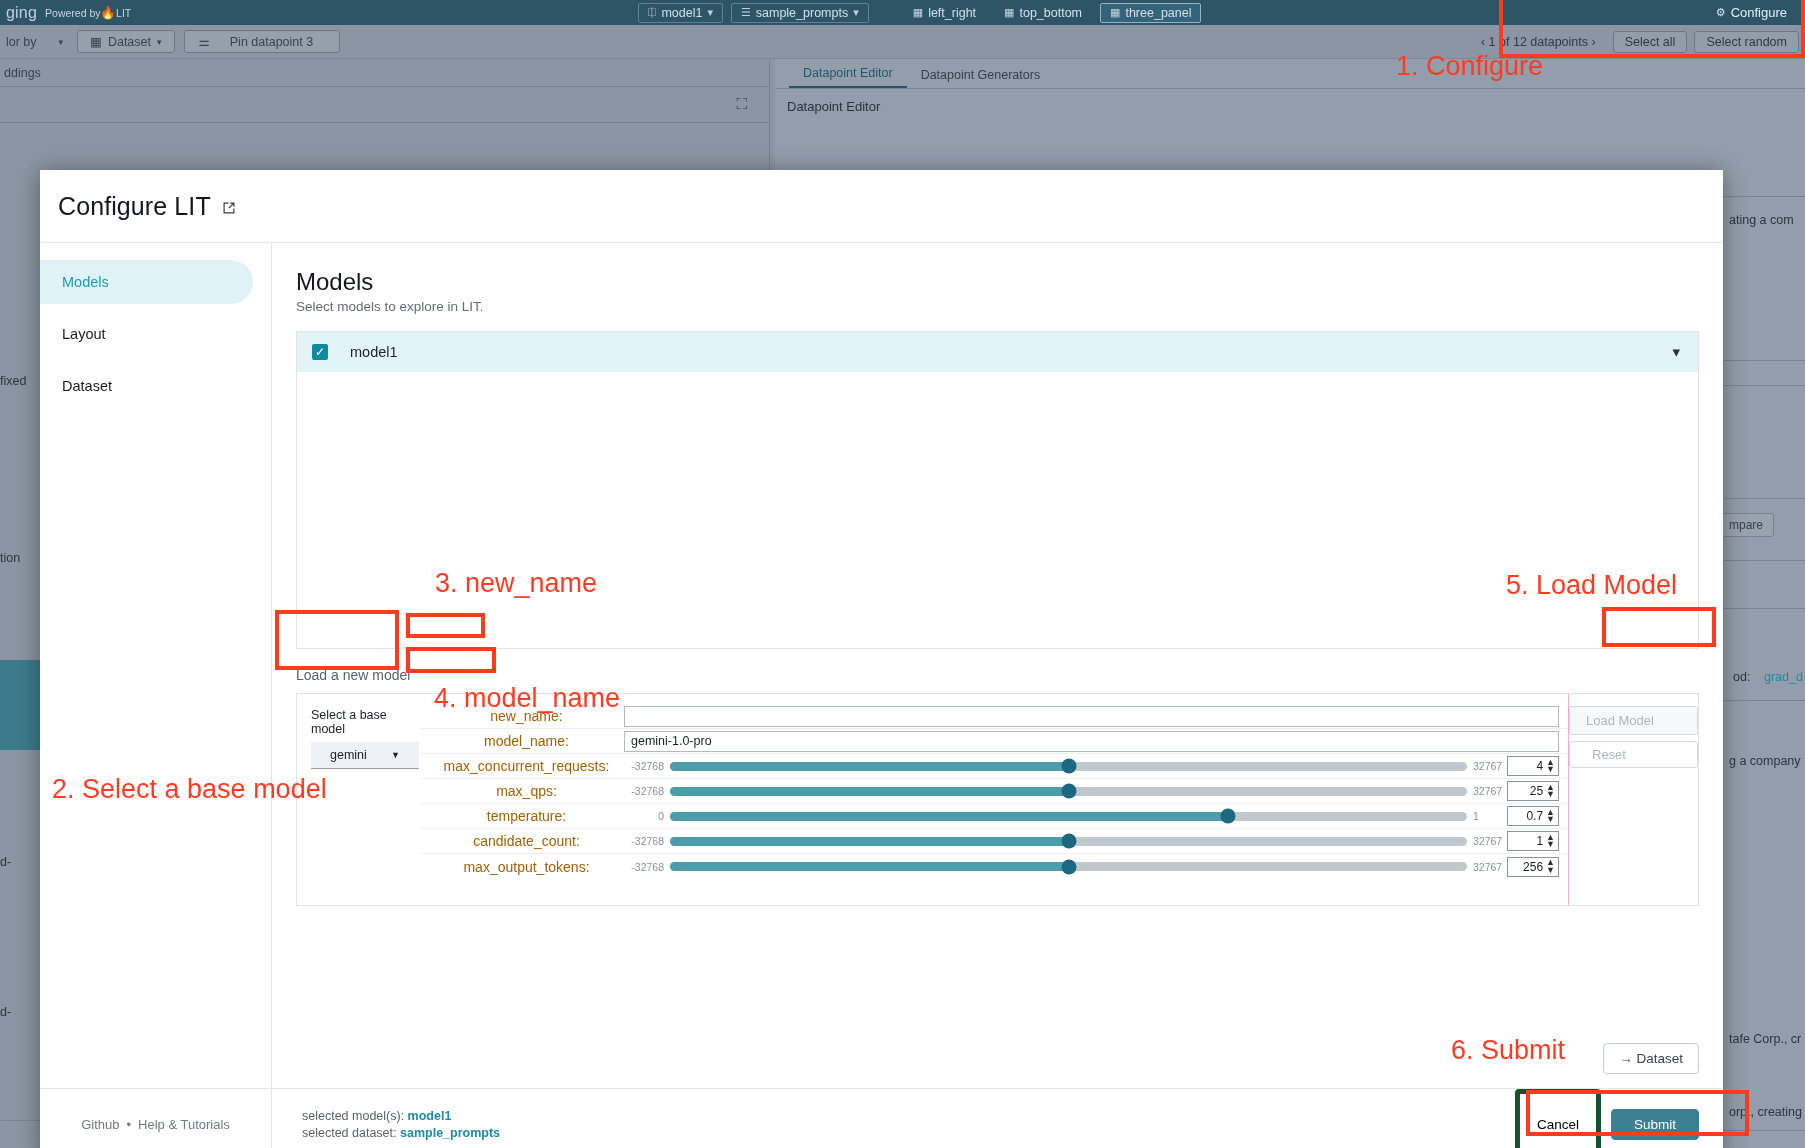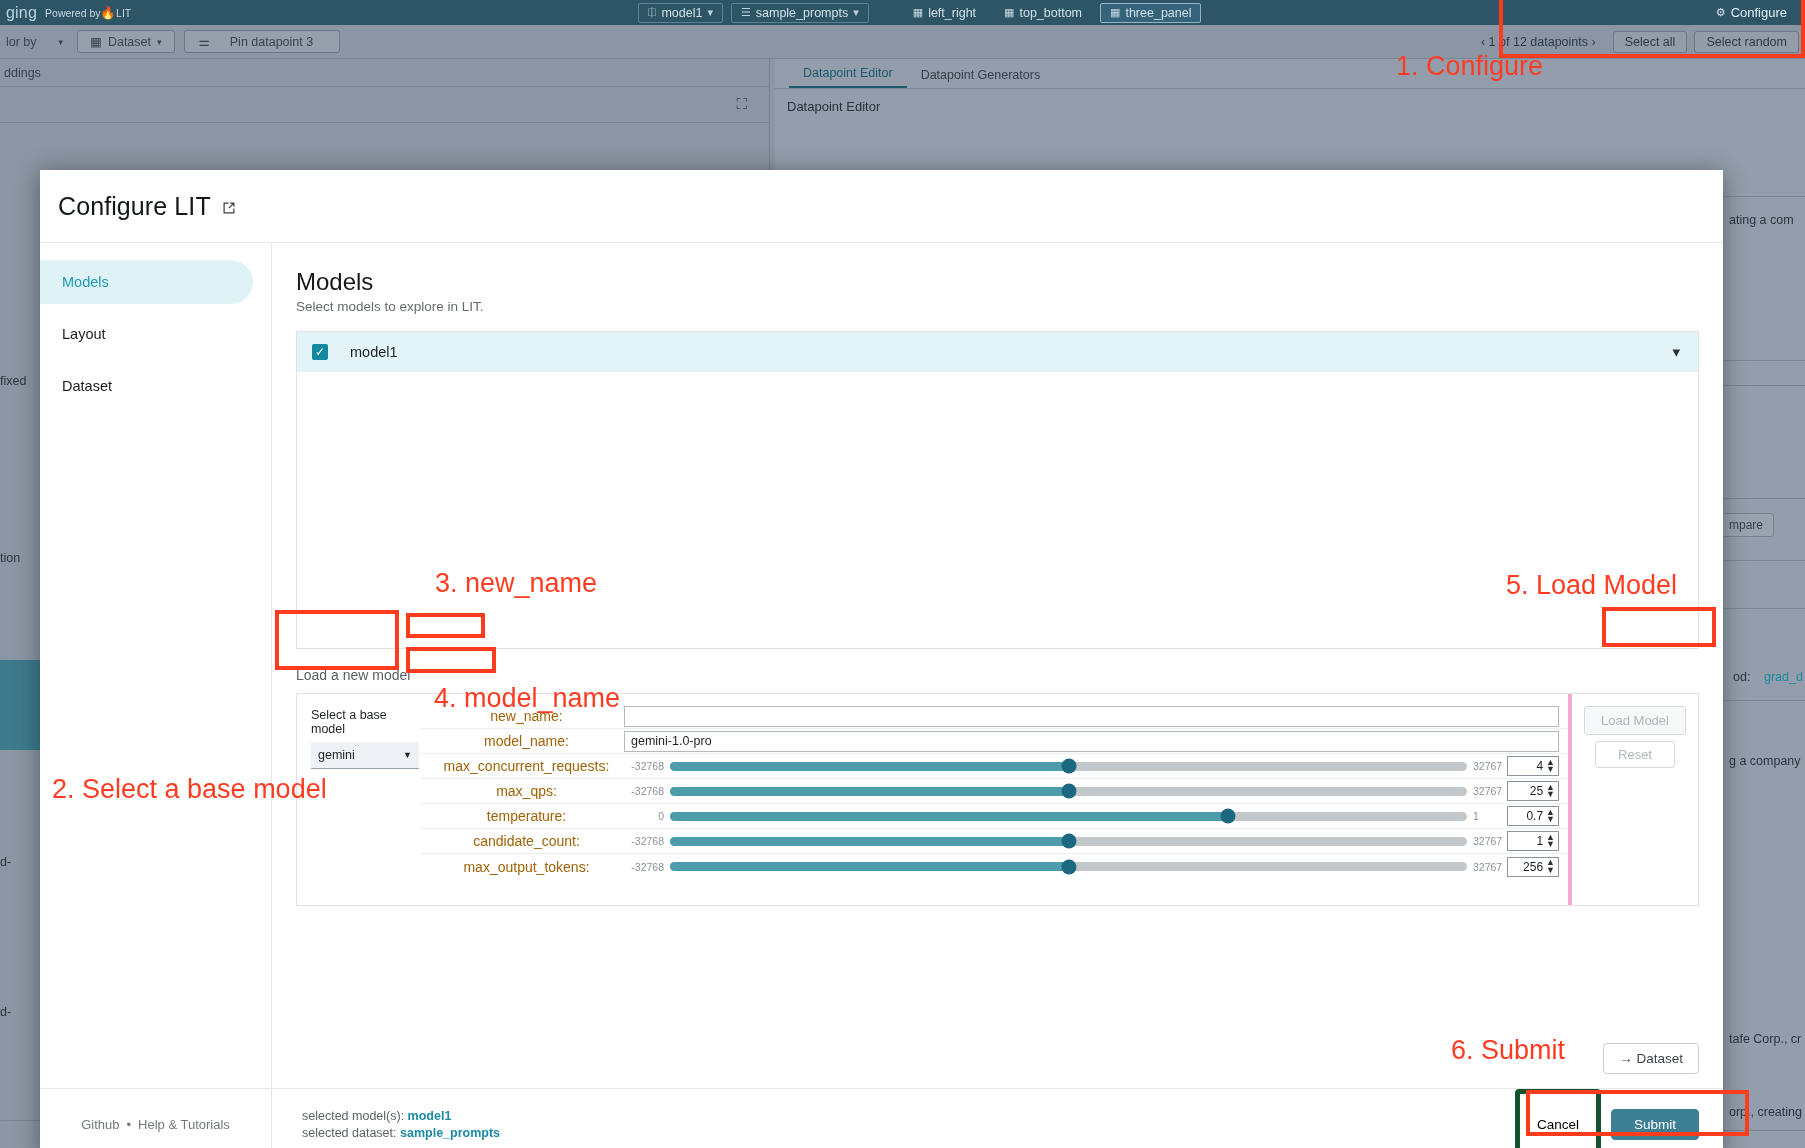--- a/index.html
+++ b/index.html
@@ -144,21 +144,21 @@
     margin-top: 10px; border: 1px solid #dfe3e6; display: flex;
     height: 213px;
   }
   .form-left {
     width: 124px; padding: 14px 10px 0 14px; flex-shrink: 0;
   }
   .base-label { font-size: 12.5px; color: #1e2125; }
   .base-select {
     margin-top: 6px; width: 108px; height: 27px; background: #eef2f6;
     border: none; border-bottom: 1px solid #9aa2ab; font-size: 12.5px;
-    color: #1e2125; display: flex; align-items: center; padding: 0 7px;
+    color: #1e2125; display: flex; align-items: center; padding: 0 19px;
     justify-content: space-between;
   }
   .sel-caret { font-size: 9px; color: #1e2125; }
 
   .form-mid { flex: 1; padding: 10px 0 0 0; min-width: 0; }
   .frow {
     display: flex; align-items: center; height: 25px; gap: 0;
     border-bottom: 1px solid #eceff1;
   }
   .frow:last-child { border-bottom: none; }
@@ -183,22 +183,22 @@
   }
   .stepper {
     width: 52px; height: 20px; border: 1px solid #8d949b; background: #fff;
     display: flex; align-items: center; justify-content: flex-end;
     padding-right: 3px; gap: 3px; font-size: 12px; color: #1b1e22;
     margin-right: 9px; flex-shrink: 0;
   }
   .spin { font-size: 9px; line-height: .82; color: #2b2f33; display:flex; flex-direction:column;}
 
   .form-right {
-    width: 130px; flex-shrink: 0; border-left: 4px solid #f9a8d4;
-    padding-top: 12px; display: flex; flex-direction: column; align-items: center; gap: 6px;
+    width: 130px; flex-shrink: 0; border-left: 1px solid #f9a8d4;
+    padding-top: 12px; display: flex; flex-direction: column; gap: 6px;
   }
   .btn-ghost {
     border: 1px solid #d6dadd; background: #f6f8f9; color: #b0b6bb;
     font-size: 13px; border-radius: 3px; padding: 6px 16px;
   }
   .btn-ghost2 {
     border: 1px solid #d6dadd; background: #fff; color: #b0b6bb;
     font-size: 13px; border-radius: 3px; padding: 5px 22px;
   }
 

